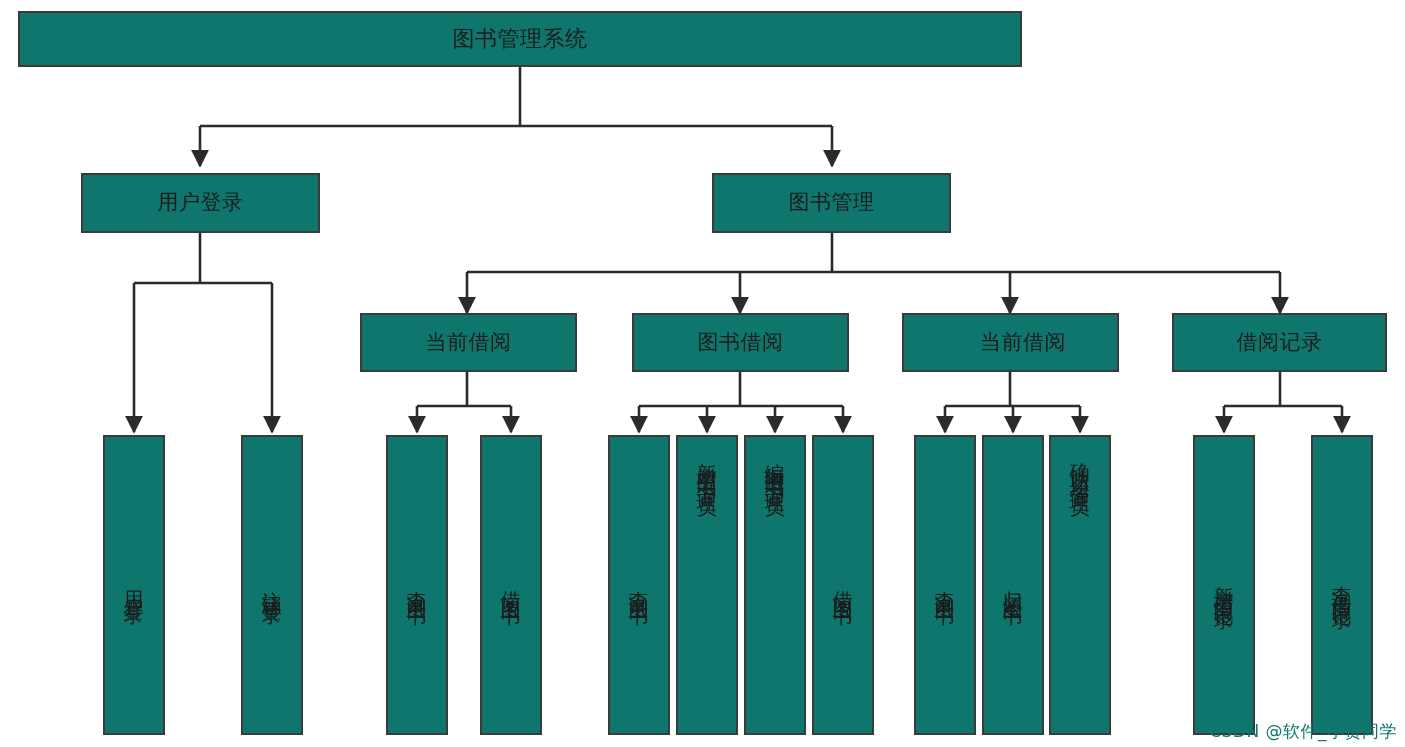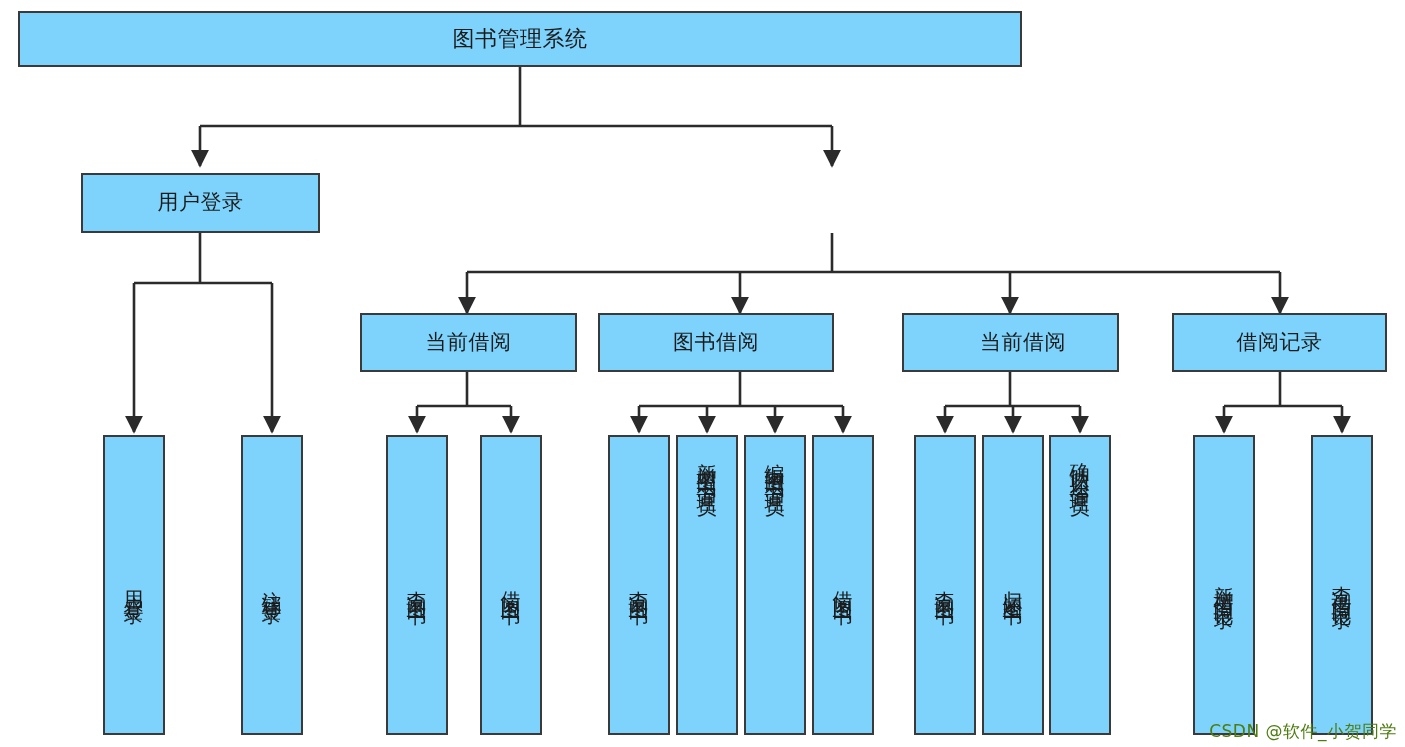--- a/index.html
+++ b/index.html
@@ -22,21 +22,21 @@
     position: absolute;
     left: 0;
     top: 0;
     width: 1405px;
     height: 747px;
     pointer-events: none;
   }
   .node {
     position: absolute;
     box-sizing: border-box;
-    background: #7dd3fc;
+    background: #0f766e;
     border: 2px solid #3a3a3a;
     display: flex;
     align-items: center;
     justify-content: center;
     color: #1b1b1b;
   }
   .node.horiz {
     font-size: 21px;
     letter-spacing: 0.5px;
     line-height: 1.1;
@@ -60,21 +60,21 @@
   }
   .vert.anchor-mid {
     align-items: center;
     padding-top: 0;
   }
   .watermark {
     position: absolute;
     right: 8px;
     bottom: 4px;
     font-size: 17px;
-    color: #4d7c0f;
+    color: #0f766e;
     letter-spacing: 0.5px;
     white-space: nowrap;
   }
 </style>
 </head>
 <body>
 
 <div id="canvas">
 
   <svg class="connectors" viewBox="0 0 1405 747" xmlns="http://www.w3.org/2000/svg">
@@ -127,25 +127,28 @@
     </g>
   </svg>
 
   <div class="node horiz root" style="left:18px; top:11px; width:1004px; height:56px;">
     <span>图书管理系统</span>
   </div>
 
   <div class="node horiz" style="left:81px; top:173px; width:239px; height:60px;">
     <span>用户登录</span>
   </div>
+  <div class="node horiz" style="left:712px; top:173px; width:239px; height:60px;">
+    <span>图书管理</span>
+  </div>
 
   <div class="node horiz" style="left:360px; top:313px; width:217px; height:59px;">
     <span>当前借阅</span>
   </div>
-  <div class="node horiz" style="left:598px; top:313px; width:236px; height:59px;">
+  <div class="node horiz" style="left:632px; top:313px; width:217px; height:59px;">
     <span>图书借阅</span>
   </div>
   <div class="node horiz" style="left:902px; top:313px; width:217px; height:59px;padding-left:25px;">
     <span>当前借阅</span>
   </div>
   <div class="node horiz" style="left:1172px; top:313px; width:215px; height:59px;">
     <span>借阅记录</span>
   </div>
 
   <div class="node vert anchor-mid" style="left:103px; top:435px; width:62px; height:300px;">

